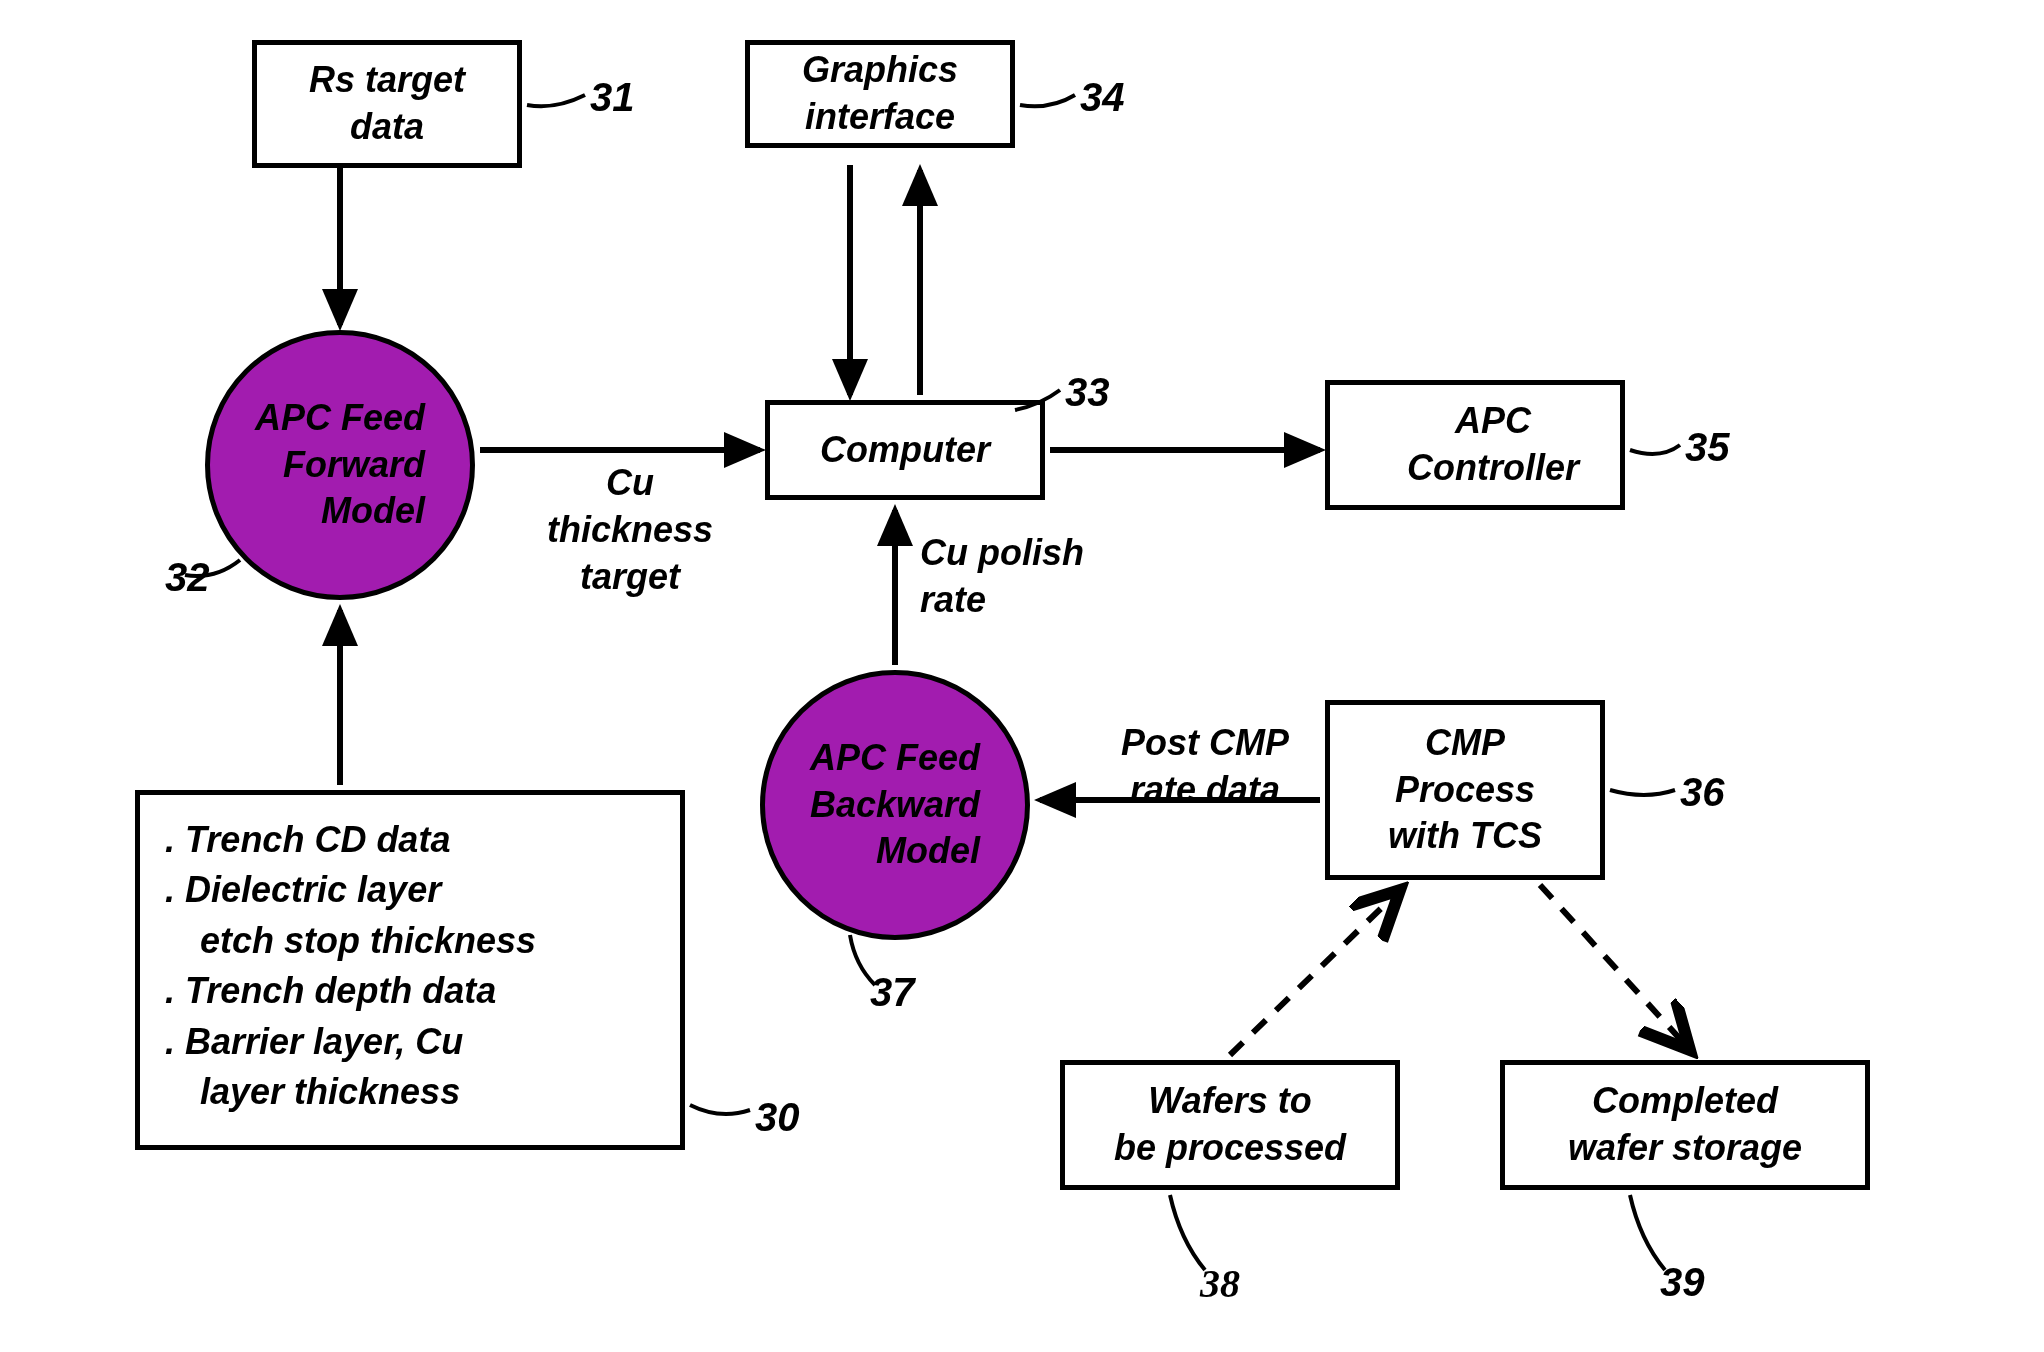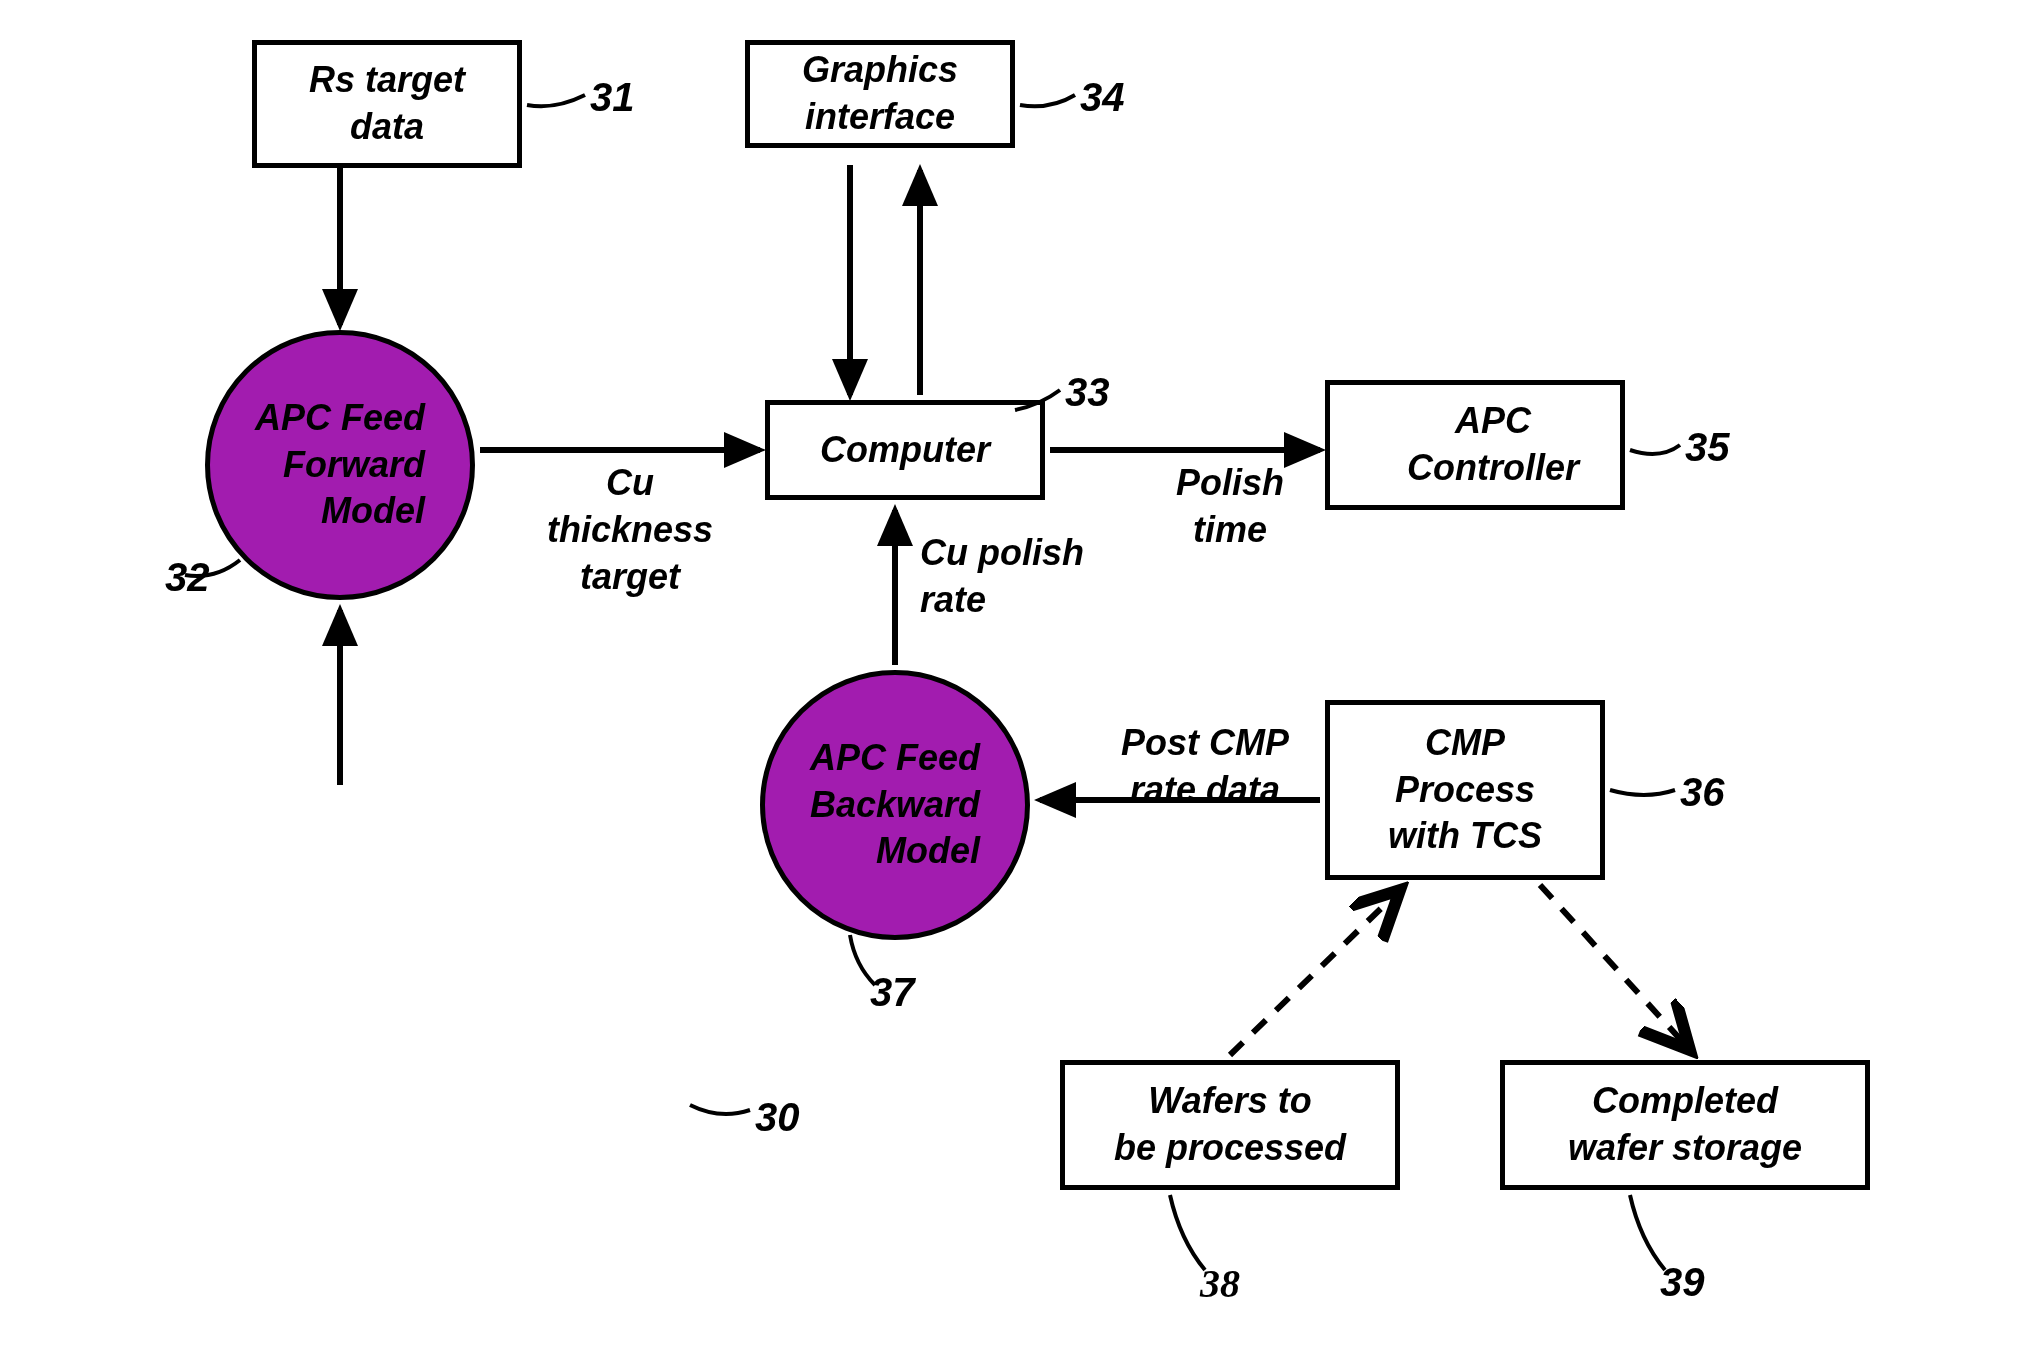--- a/index.html
+++ b/index.html
@@ -123,31 +123,35 @@
   <div class="box" style="left:1060px; top:1060px; width:340px; height:130px;">
     <span style="white-space:pre-line;">Wafers to
 be processed</span>
   </div>
 
   <div class="box" style="left:1500px; top:1060px; width:370px; height:130px;">
     <span style="white-space:pre-line;">Completed
 wafer storage</span>
   </div>
 
+  <div class="list-box" style="left:135px; top:790px; width:550px; height:360px;">
+    <span class="list-item">. Trench CD data</span>
+    <span class="list-item">. Dielectric layer</span>
+    <span class="list-item"><span class="indent">etch stop thickness</span></span>
+    <span class="list-item">. Trench depth data</span>
+    <span class="list-item">. Barrier layer, Cu</span>
+    <span class="list-item"><span class="indent">layer thickness</span></span>
+  </div>
 
   <div class="label" style="left:520px; top:460px; width:220px;">
     <span style="white-space:pre-line;">Cu
 thickness
 target</span>
   </div>
 
-  <div class="label" style="left:1140px; top:460px; width:180px;">
-    <span style="white-space:pre-line;">Polish
-time</span>
-  </div>
 
   <div class="label" style="left:920px; top:530px; width:260px; text-align:left;">
     <span style="white-space:pre-line;">Cu polish
 rate</span>
   </div>
 
   <div class="label" style="left:1075px; top:720px; width:260px;">
     <span style="white-space:pre-line;">Post CMP
 rate data</span>
   </div>

